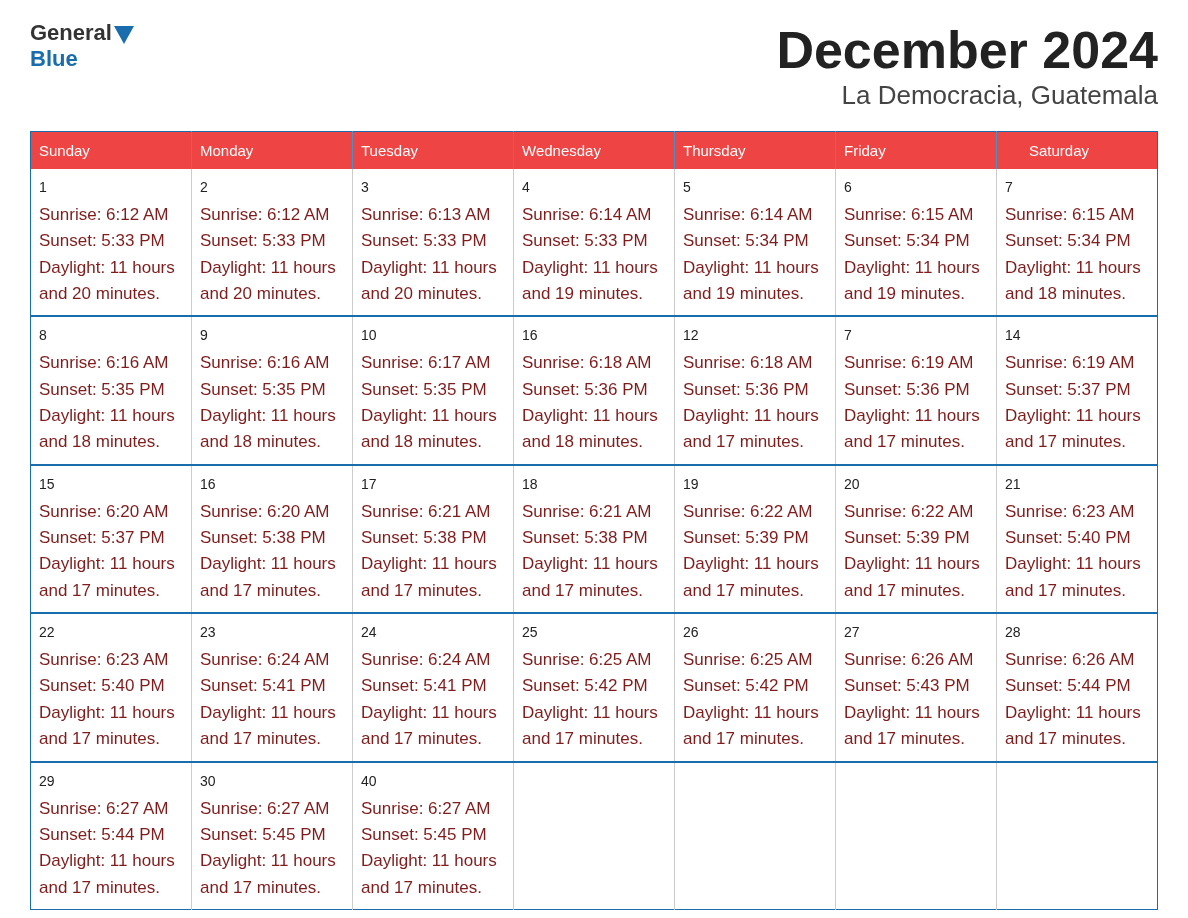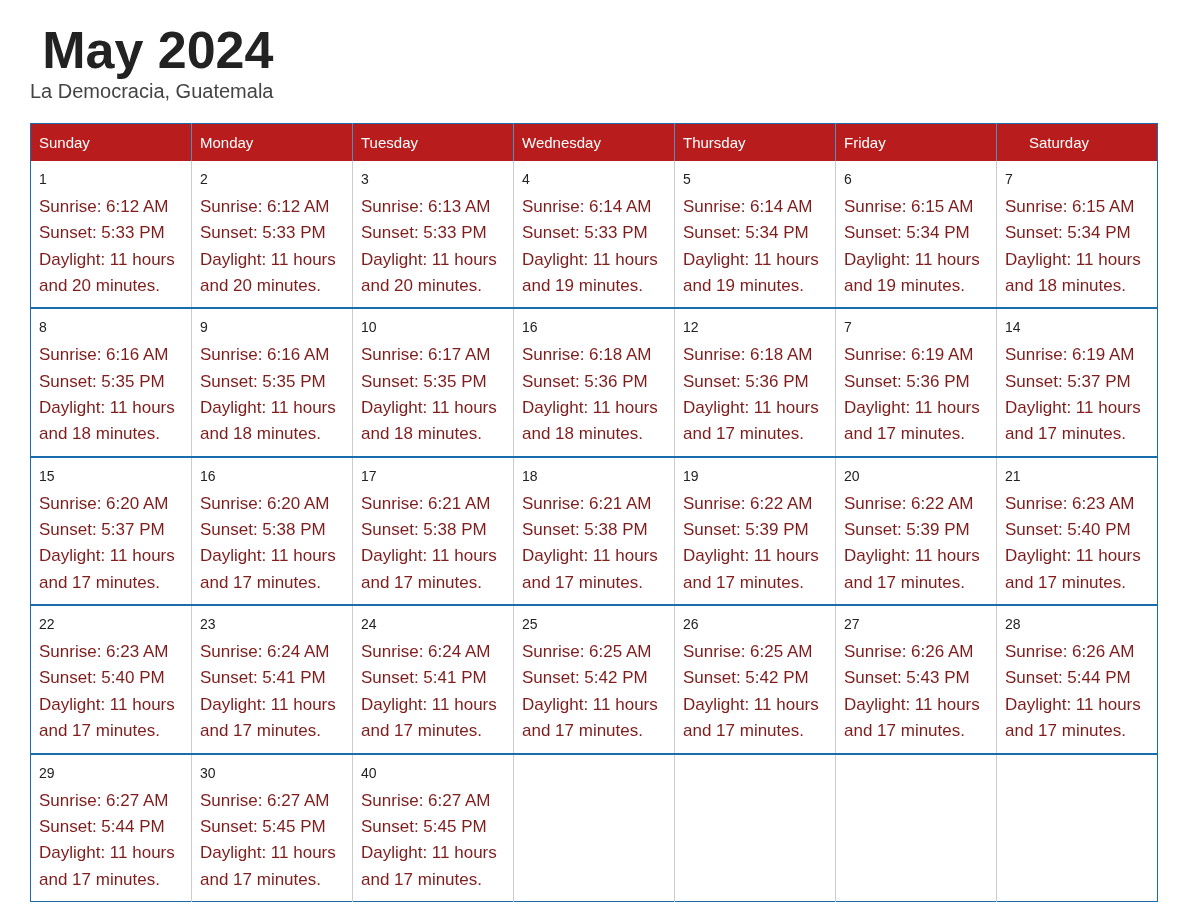--- a/index.html
+++ b/index.html
@@ -47,30 +47,30 @@
     }
     .title-section {
       text-align: right;
     }
     .month-title {
       font-size: 52px;
       font-weight: bold;
       color: #222;
     }
     .location {
-      font-size: 20px;
+      font-size: 26px;
       color: #444;
     }
     .calendar {
       width: 100%;
       border-collapse: collapse;
       border: 1px solid #1a6dac;
     }
     .calendar th {
-      background-color: #b91c1c;
+      background-color: #ef4444;
       color: #fff;
       padding: 10px 8px;
       text-align: left;
       font-size: 15px;
       font-weight: normal;
       border-right: 1px solid #4a90c4;
     }
     .calendar th:last-child {
       border-right: none;
       padding-left: 32px;
@@ -103,22 +103,29 @@
       color: #7f1d1d;
     }
     .empty-cell {
       background: #fff;
     }
   </style>
 </head>
 <body>
 
 <div class="header">
+  <div class="logo">
+    <div class="logo-text">
+      <span class="logo-general">General</span>
+      <span class="logo-triangle"></span>
+    </div>
+    <span class="logo-blue">Blue</span>
+  </div>
   <div class="title-section">
-    <div class="month-title">May 2024</div>
+    <div class="month-title">December 2024</div>
     <div class="location">La Democracia, Guatemala</div>
   </div>
 </div>
 
 <table class="calendar" id="calendar-table">
   <thead>
     <tr id="calendar-header-row">
         <th>Sunday</th>
         <th>Monday</th>
         <th>Tuesday</th>

